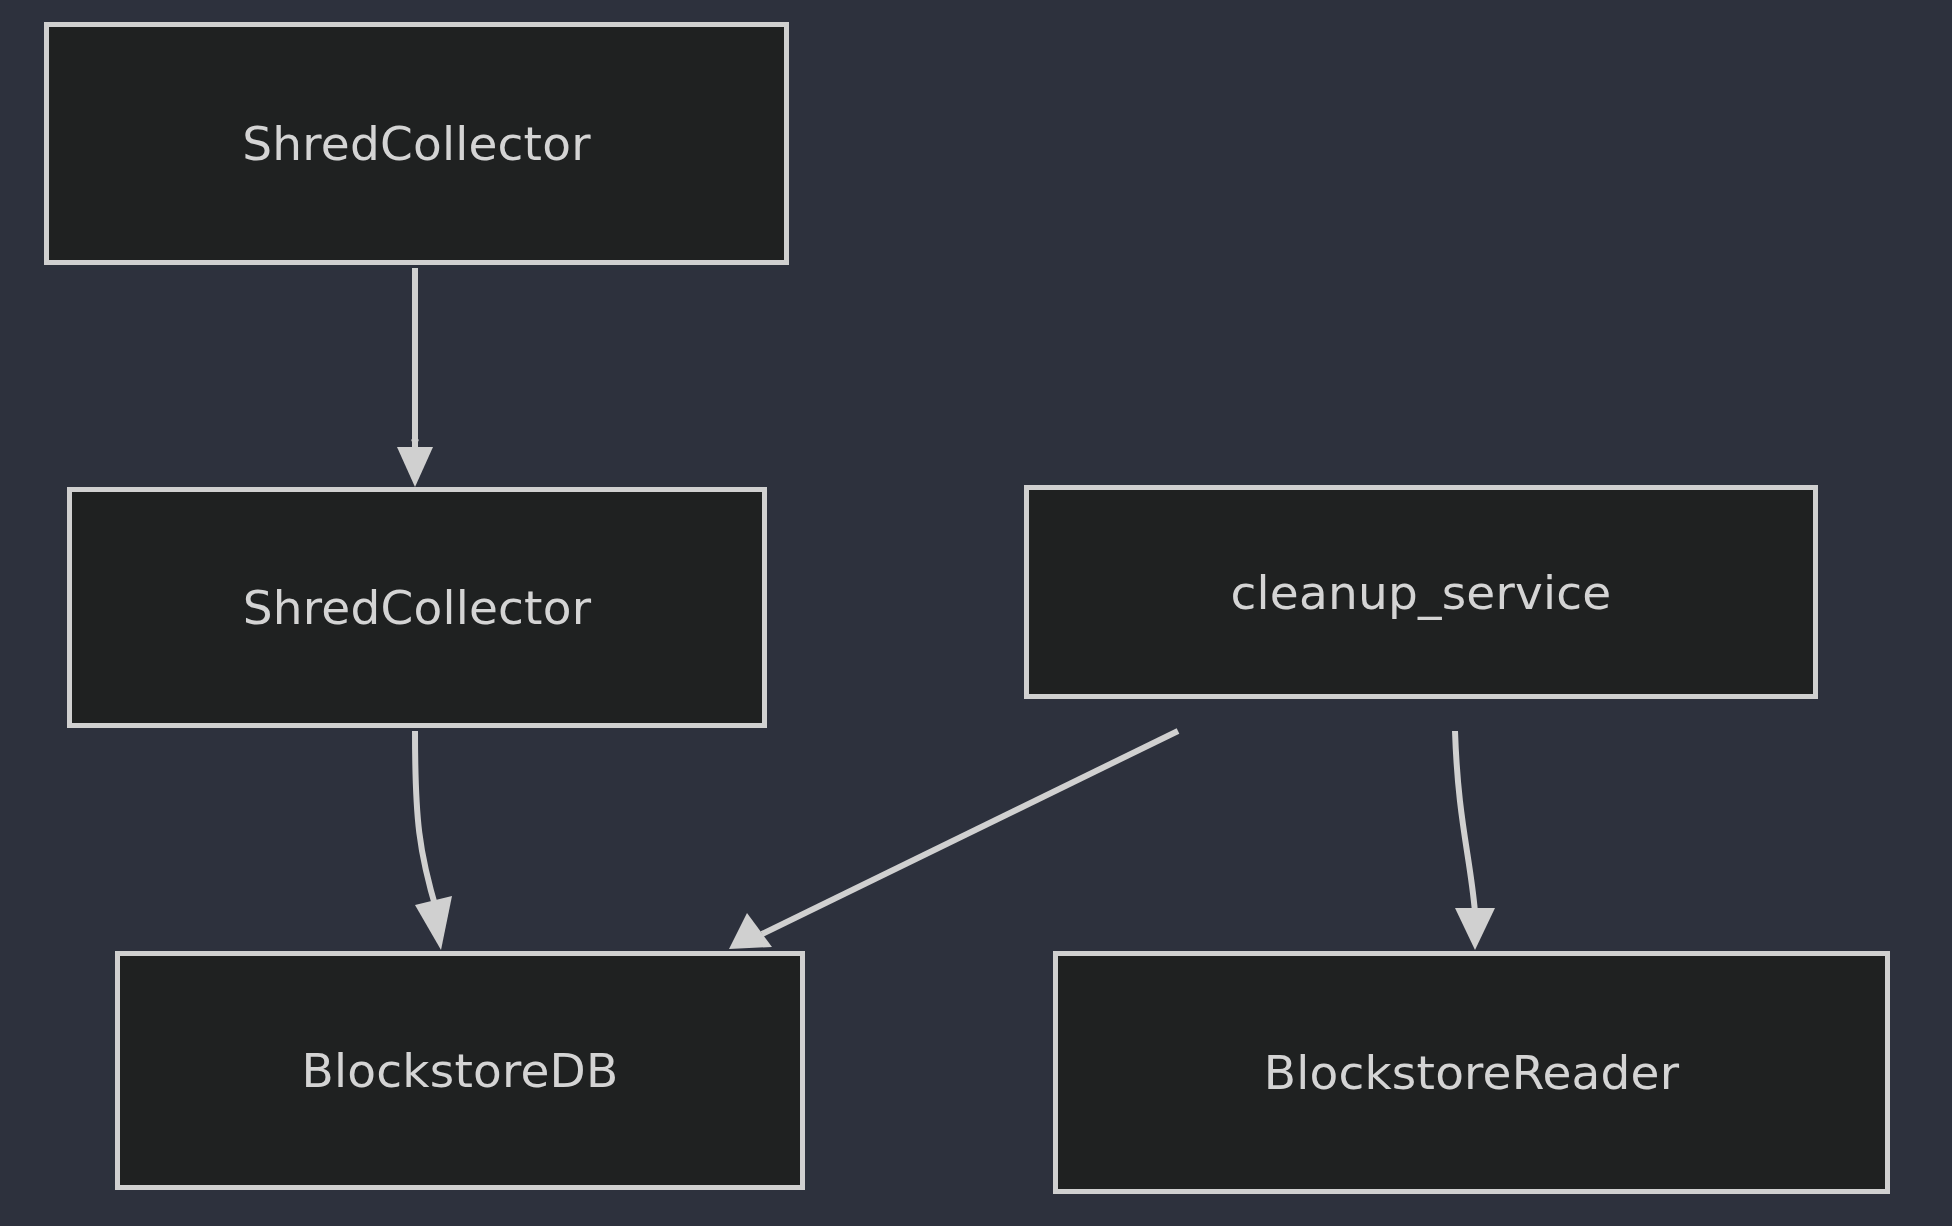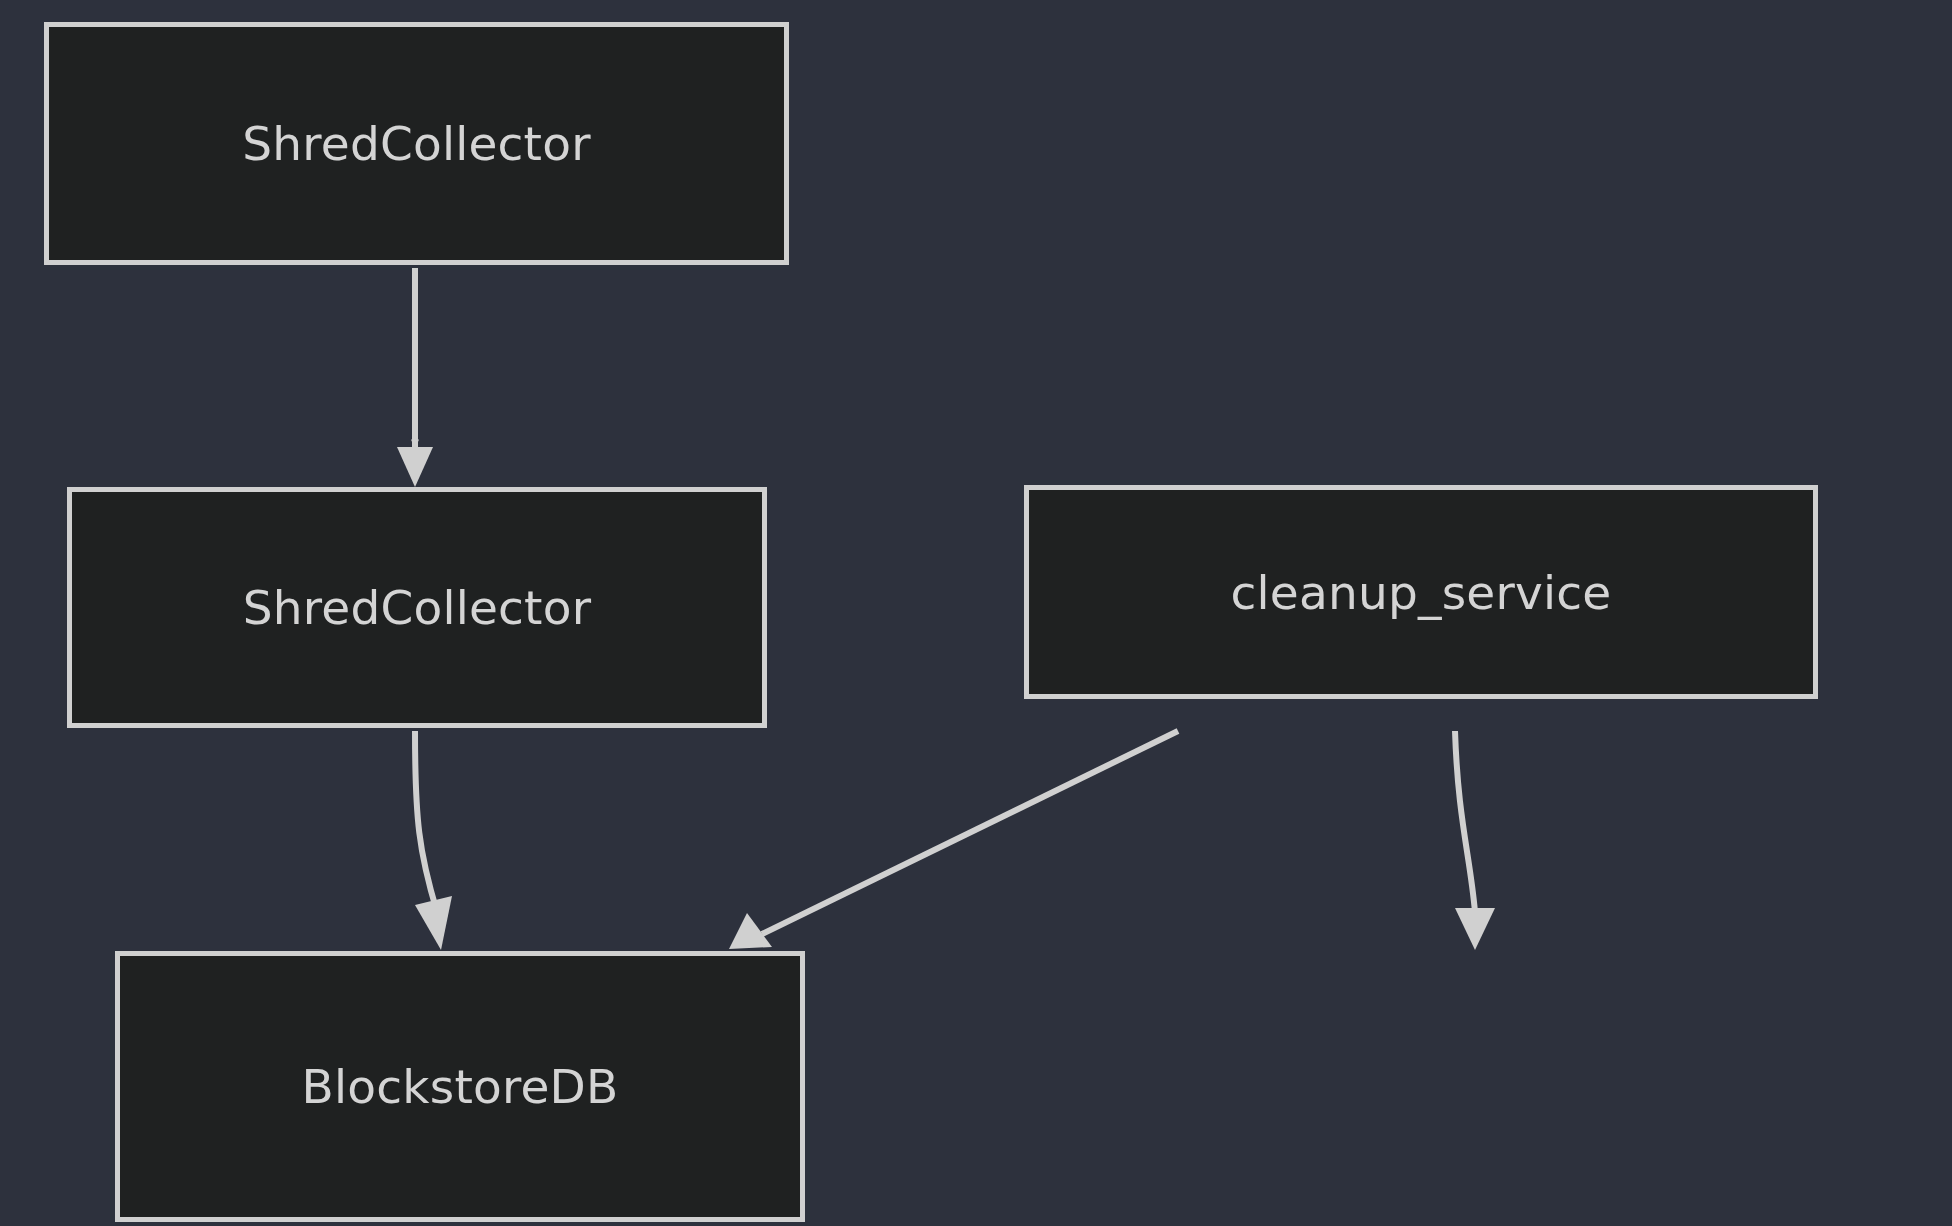--- a/index.html
+++ b/index.html
@@ -37,21 +37,21 @@
     font-size: 47px;
     font-weight: 400;
     line-height: 1;
     letter-spacing: 0.2px;
     white-space: nowrap;
     user-select: none;
   }
   #node-shred-collector  { left: 44px;   top: 22px;  width: 745px; height: 243px; }
   #node-shred-inserter   { left: 67px;   top: 487px; width: 700px; height: 241px; }
   #node-cleanup-service  { left: 1024px; top: 485px; width: 794px; height: 214px; }
-  #node-blockstore-db    { left: 115px;  top: 951px; width: 690px; height: 271px; }
+  #node-blockstore-db    { left: 115px;  top: 951px; width: 690px; height: 239px; }
   #node-blockstore-reader{ left: 1053px; top: 951px; width: 837px; height: 243px; }
 </style>
 </head>
 <body>
 
 <div id="diagram-canvas">
 
   <svg id="edge-layer" viewBox="0 0 1952 1226" width="1952" height="1226" xmlns="http://www.w3.org/2000/svg">
     <defs>
       <marker id="arrowhead" markerWidth="12" markerHeight="12" refX="9.6" refY="4" orient="auto" markerUnits="userSpaceOnUse">
@@ -81,14 +81,17 @@
   </div>
 
   <div class="graph-node" id="node-cleanup-service">
     <span class="node-label">cleanup_service</span>
   </div>
 
   <div class="graph-node" id="node-blockstore-db">
     <span class="node-label">BlockstoreDB</span>
   </div>
 
+  <div class="graph-node" id="node-blockstore-reader">
+    <span class="node-label">BlockstoreReader</span>
+  </div>
 
 </div>
 
 </body></html>

